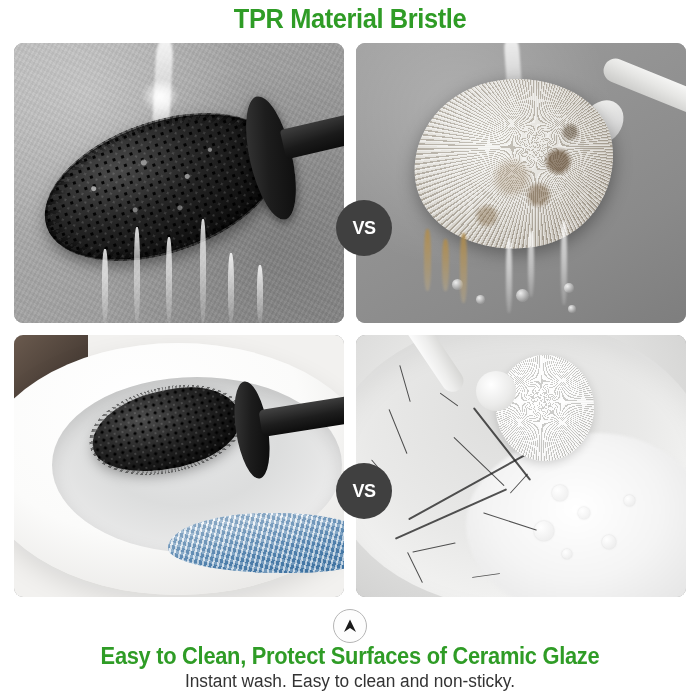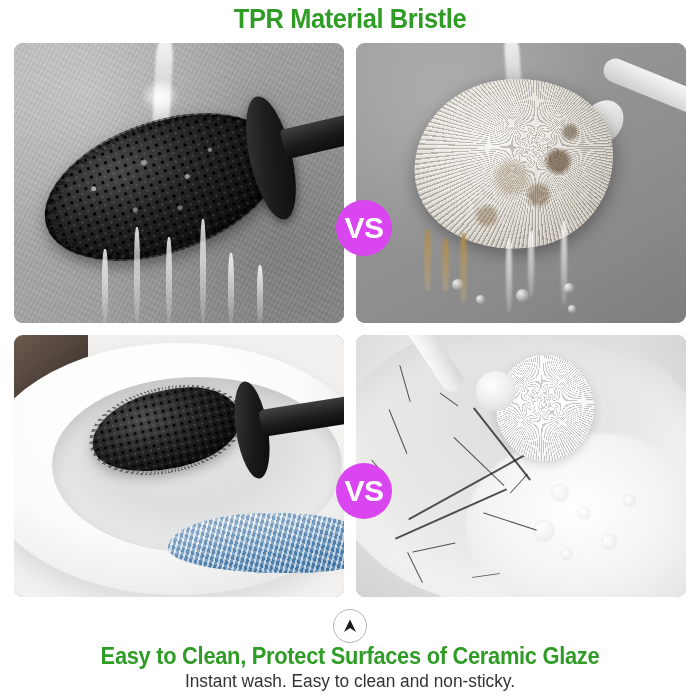--- a/index.html
+++ b/index.html
@@ -387,23 +387,23 @@
     transform: rotate(-34deg);
     border-radius: 11px;
     background: linear-gradient(95deg, #ffffff 0%, #ededec 52%, #d4d4d2 100%);
   }
 
   
   .vs-badge {
     position: absolute;
     width: 56px; height: 56px;
     border-radius: 50%;
-    background: #d946ef;
+    background: #404040;
     color: #ffffff;
-    font-size: 30px;
+    font-size: 18px;
     font-weight: bold;
     letter-spacing: -0.5px;
     display: flex;
     align-items: center;
     justify-content: center;
     z-index: 6;
   }
   .vs-top    { left: 322px; top: 157px; }
   .vs-bottom { left: 322px; top: 420px; }
 

